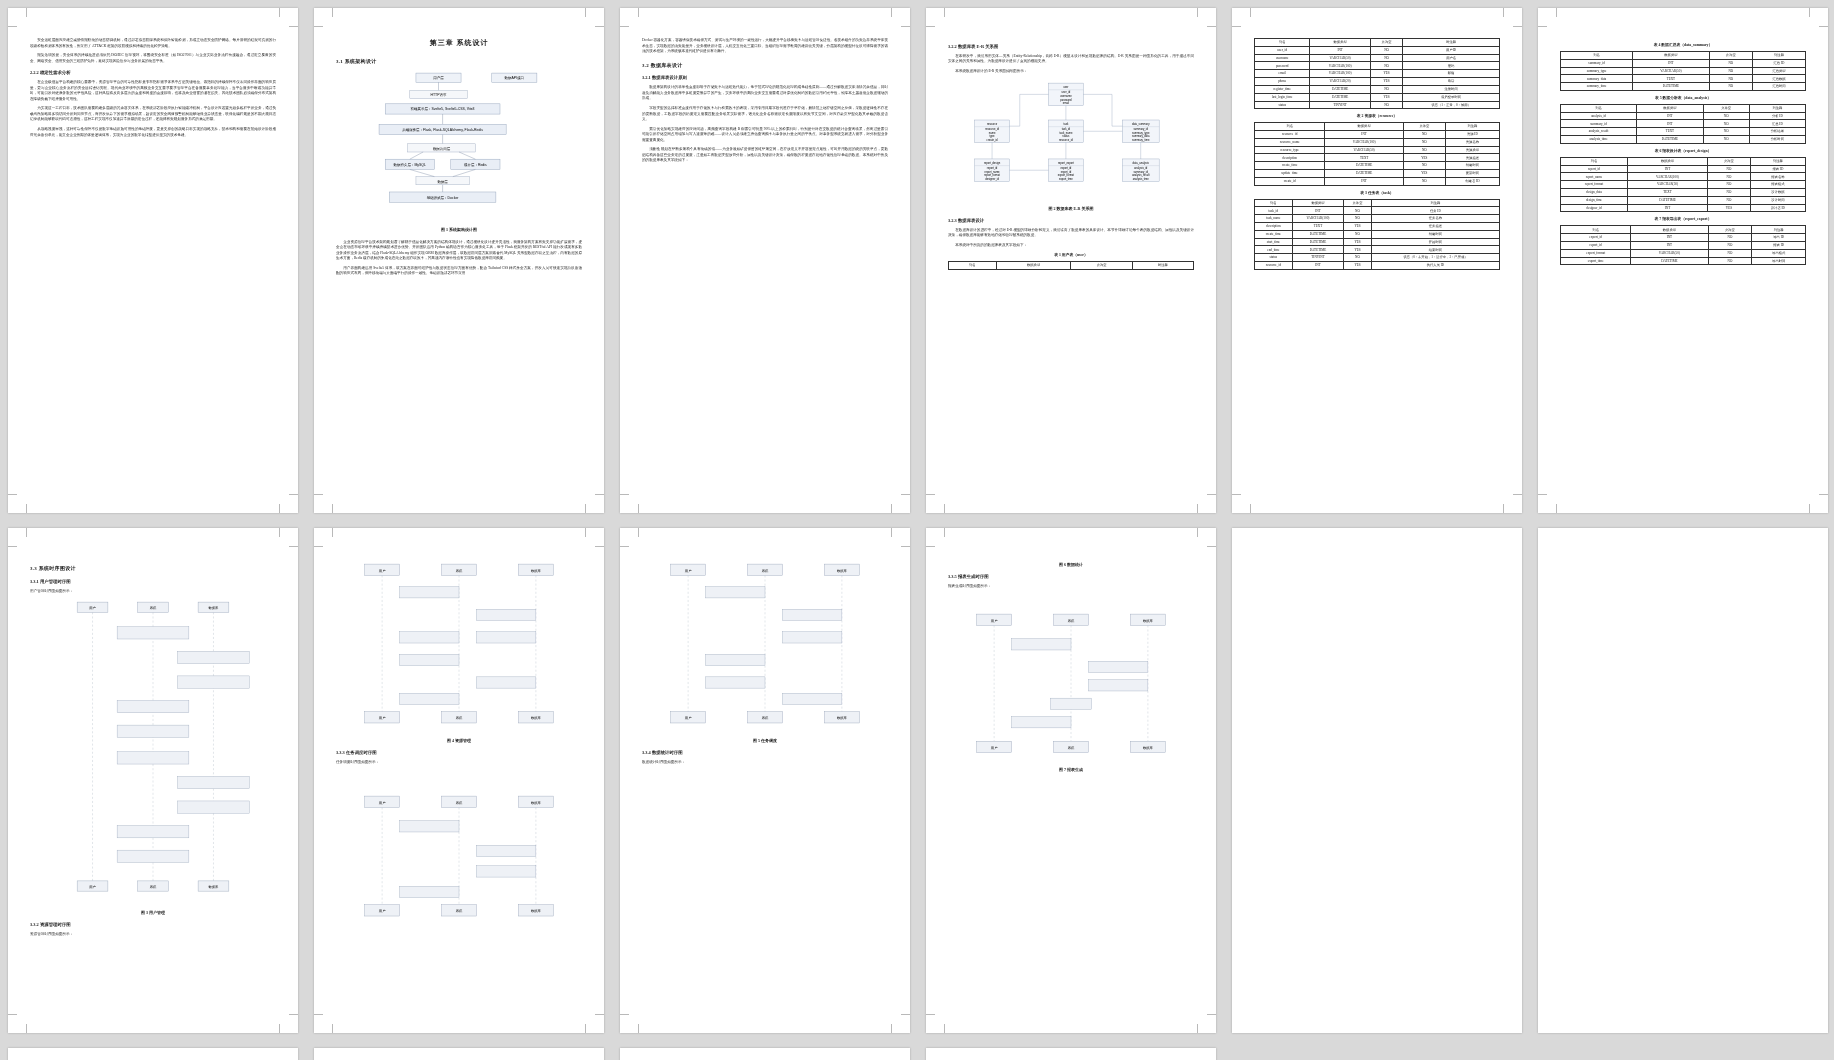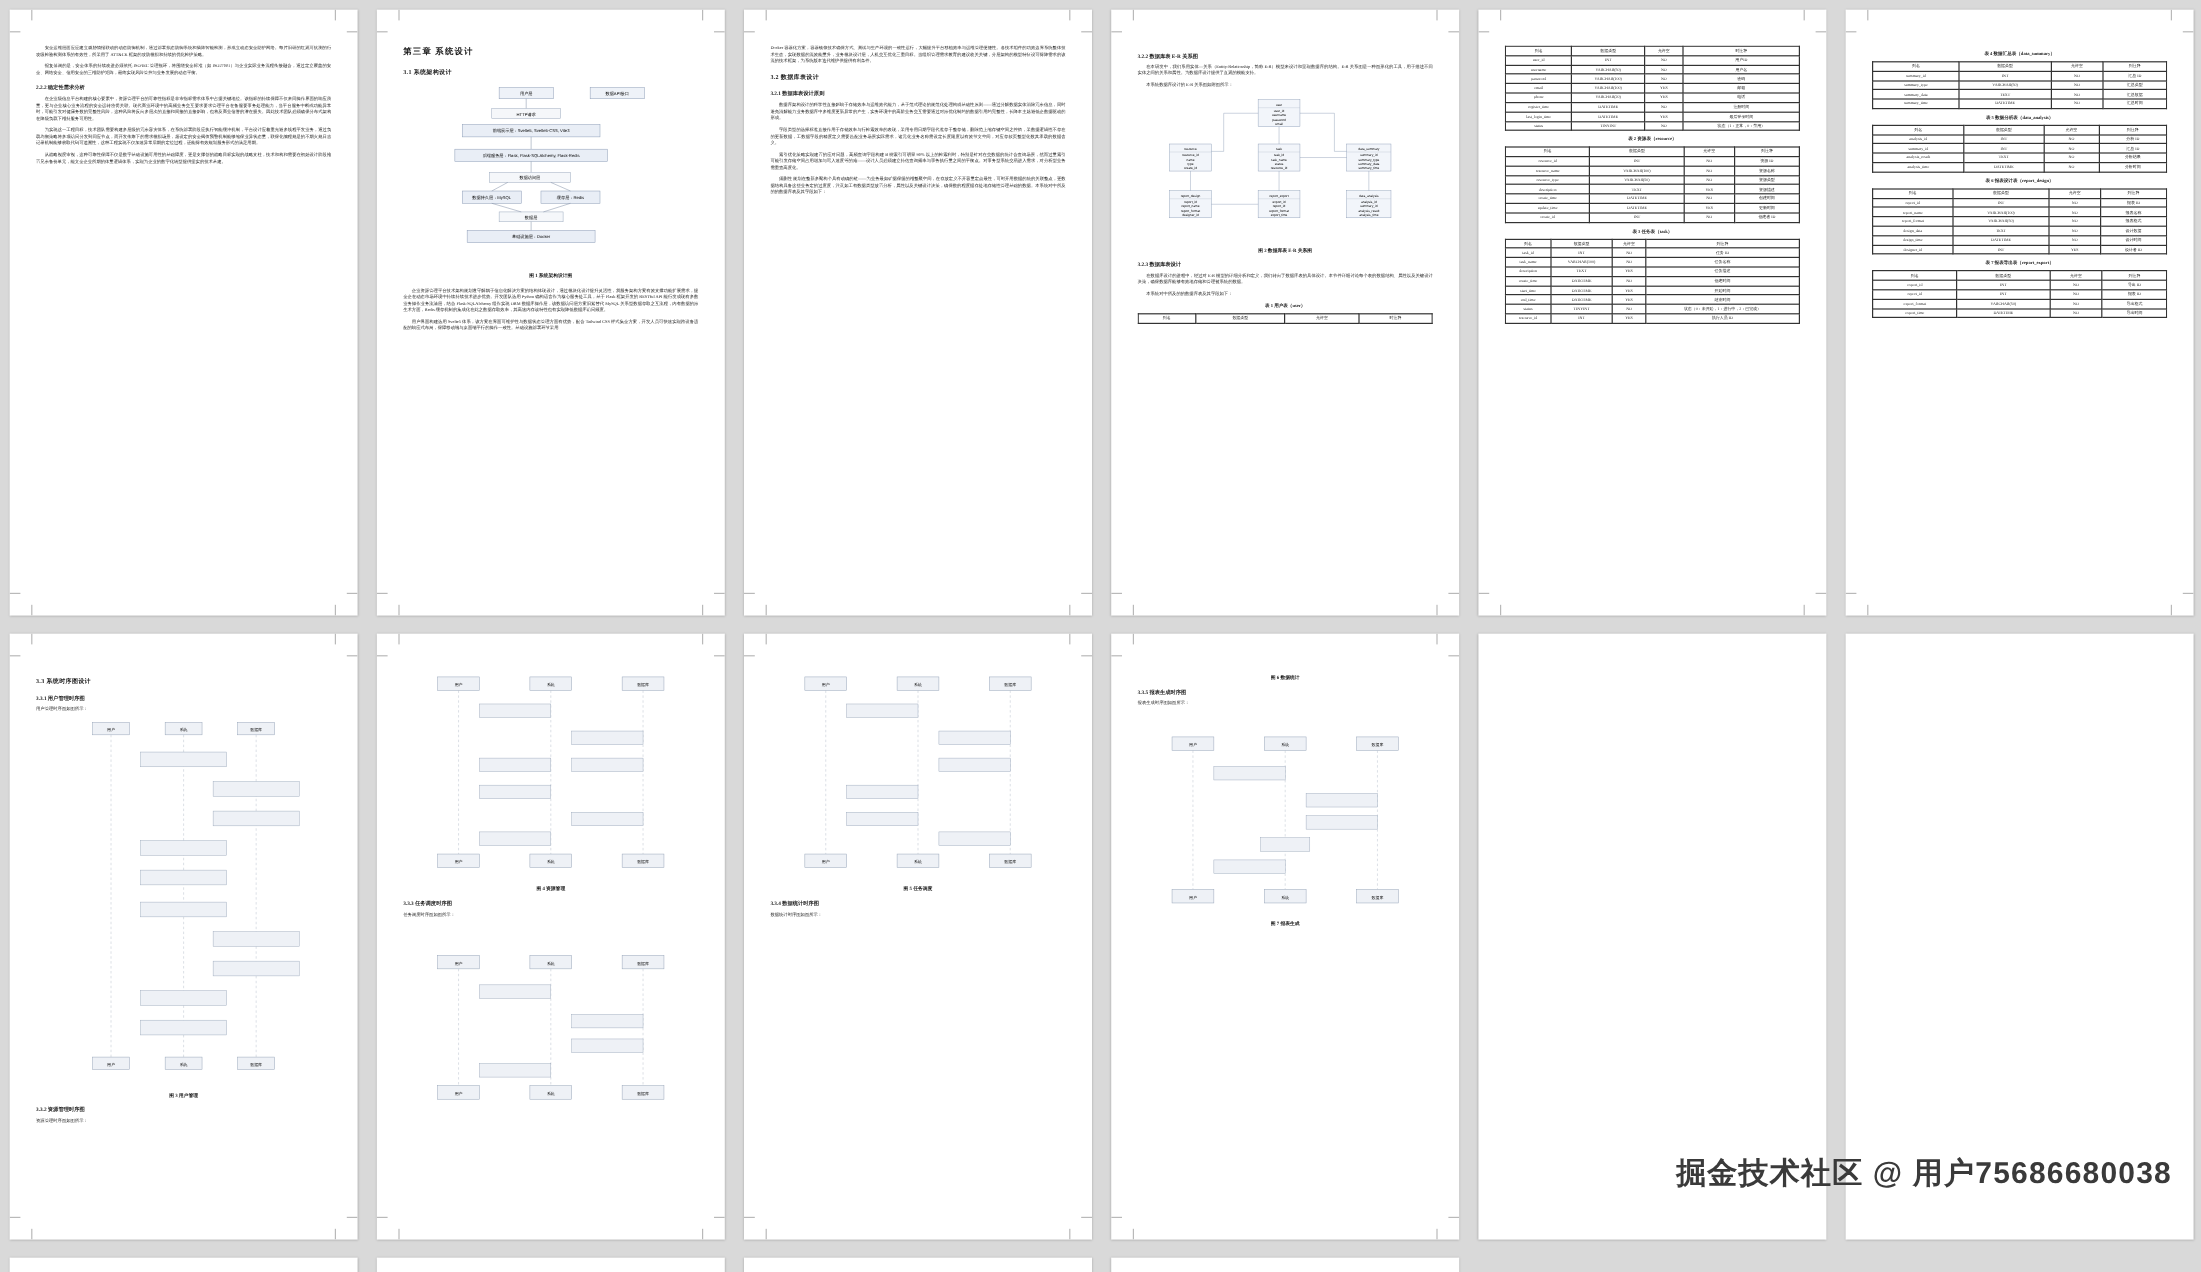--- a/index.html
+++ b/index.html
@@ -48,21 +48,21 @@
     top: 30px; left: 22px; right: 22px; bottom: 18px;
     font-size: 3.6px;
     line-height: 1.55;
     color: #1b1b1b;
     text-align: justify;
     overflow: hidden;
   }
   .h1 {
     font-size: 7px;
     font-weight: bold;
-    text-align: left;
+    text-align: center;
     margin: 0 0 9px 0;
     letter-spacing: 1px;
   }
   .h2 {
     font-size: 5px;
     font-weight: bold;
     margin: 7px 0 4px 0;
     letter-spacing: .3px;
   }
   .h3 {
@@ -872,14 +872,13 @@
     </div>
 
     <div class="page"></div>
     <div class="page"></div>
     <div class="page"></div>
     <div class="page"></div>
     <div class="page"></div>
     <div class="page"></div>
   </div>
 
-  <div id="watermark">掘金技术社区 @ 用户75686680038</div>
 </div>
 
 </body></html>

